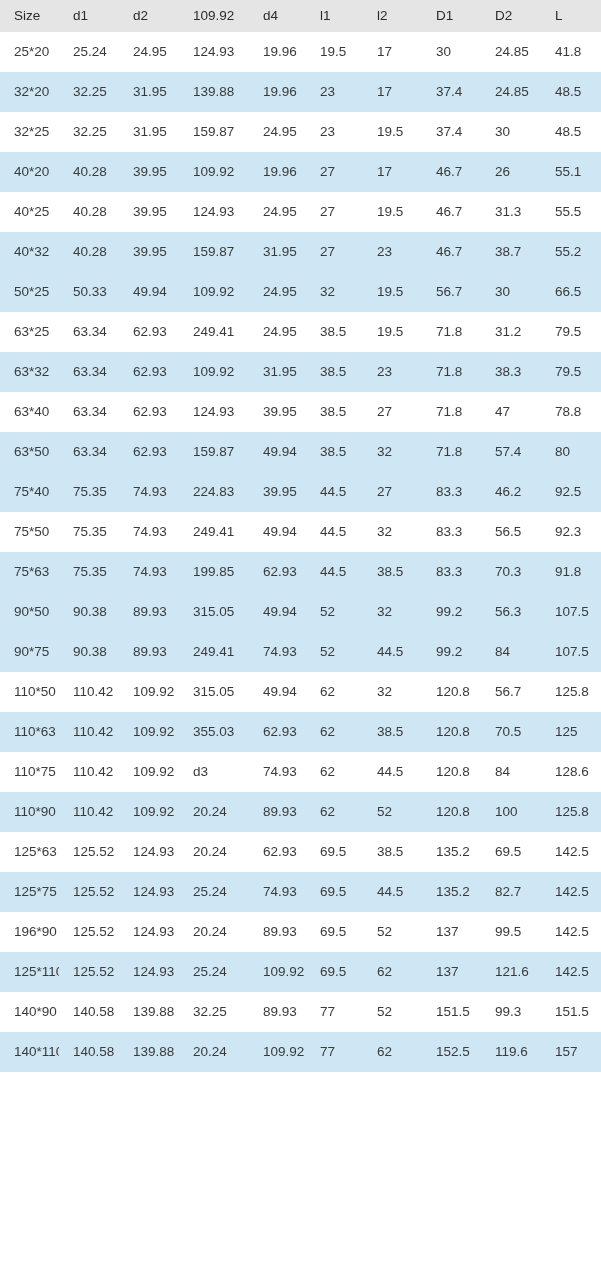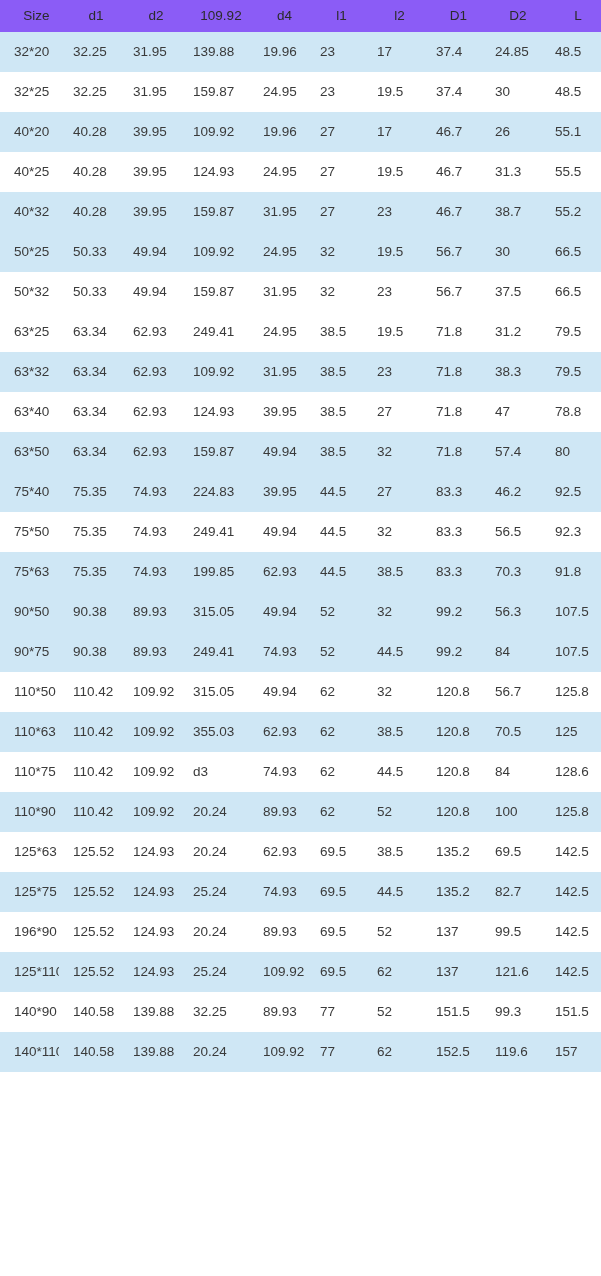--- a/index.html
+++ b/index.html
@@ -23,25 +23,25 @@
   #spec-table col.c-d2    { width: 60px; }
   #spec-table col.c-d3    { width: 70px; }
   #spec-table col.c-d4    { width: 57px; }
   #spec-table col.c-l1    { width: 57px; }
   #spec-table col.c-l2    { width: 59px; }
   #spec-table col.c-D1    { width: 59px; }
   #spec-table col.c-D2    { width: 60px; }
   #spec-table col.c-L     { width: 60px; }
 
   #spec-table thead th {
-    background: #8b5cf6;
+    background: #e5e5e5;
     color: #2b2b2b;
     font-weight: normal;
     font-size: 13.5px;
-    text-align: center;
+    text-align: left;
     padding: 0 0 0 14px;
     height: 32px;
     line-height: 32px;
     white-space: nowrap;
     overflow: hidden;
     margin-top: 12px;
   }
   #spec-table tbody td {
     color: #3a3a3a;
     font-size: 13.5px;
@@ -83,20 +83,32 @@
         <th>109.92</th>
         <th>d4</th>
         <th>l1</th>
         <th>l2</th>
         <th>D1</th>
         <th>D2</th>
         <th>L</th>
       </tr>
   </thead>
   <tbody>
+      <tr class="row-odd">
+        <td>25*20</td>
+        <td>25.24</td>
+        <td>24.95</td>
+        <td>124.93</td>
+        <td>19.96</td>
+        <td>19.5</td>
+        <td>17</td>
+        <td>30</td>
+        <td>24.85</td>
+        <td>41.8</td>
+      </tr>
       <tr class="row-even">
         <td>32*20</td>
         <td>32.25</td>
         <td>31.95</td>
         <td>139.88</td>
         <td>19.96</td>
         <td>23</td>
         <td>17</td>
         <td>37.4</td>
         <td>24.85</td>
@@ -156,32 +168,20 @@
         <td>49.94</td>
         <td>109.92</td>
         <td>24.95</td>
         <td>32</td>
         <td>19.5</td>
         <td>56.7</td>
         <td>30</td>
         <td>66.5</td>
       </tr>
       <tr class="row-odd">
-        <td>50*32</td>
-        <td>50.33</td>
-        <td>49.94</td>
-        <td>159.87</td>
-        <td>31.95</td>
-        <td>32</td>
-        <td>23</td>
-        <td>56.7</td>
-        <td>37.5</td>
-        <td>66.5</td>
-      </tr>
-      <tr class="row-odd">
         <td>63*25</td>
         <td>63.34</td>
         <td>62.93</td>
         <td>249.41</td>
         <td>24.95</td>
         <td>38.5</td>
         <td>19.5</td>
         <td>71.8</td>
         <td>31.2</td>
         <td>79.5</td>

